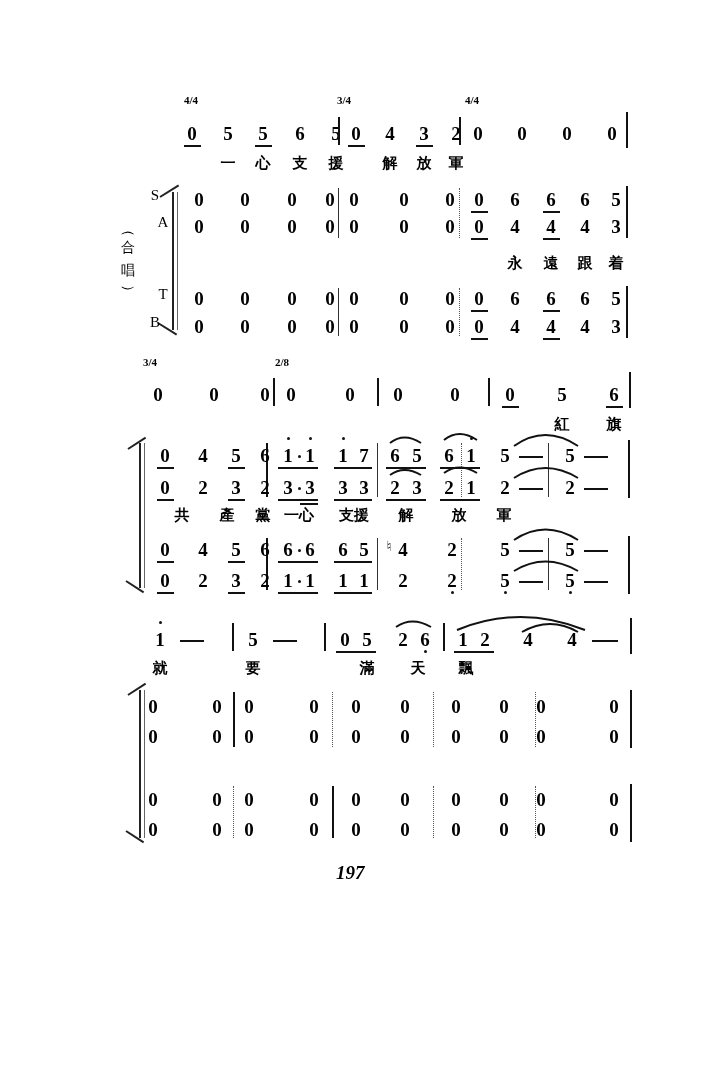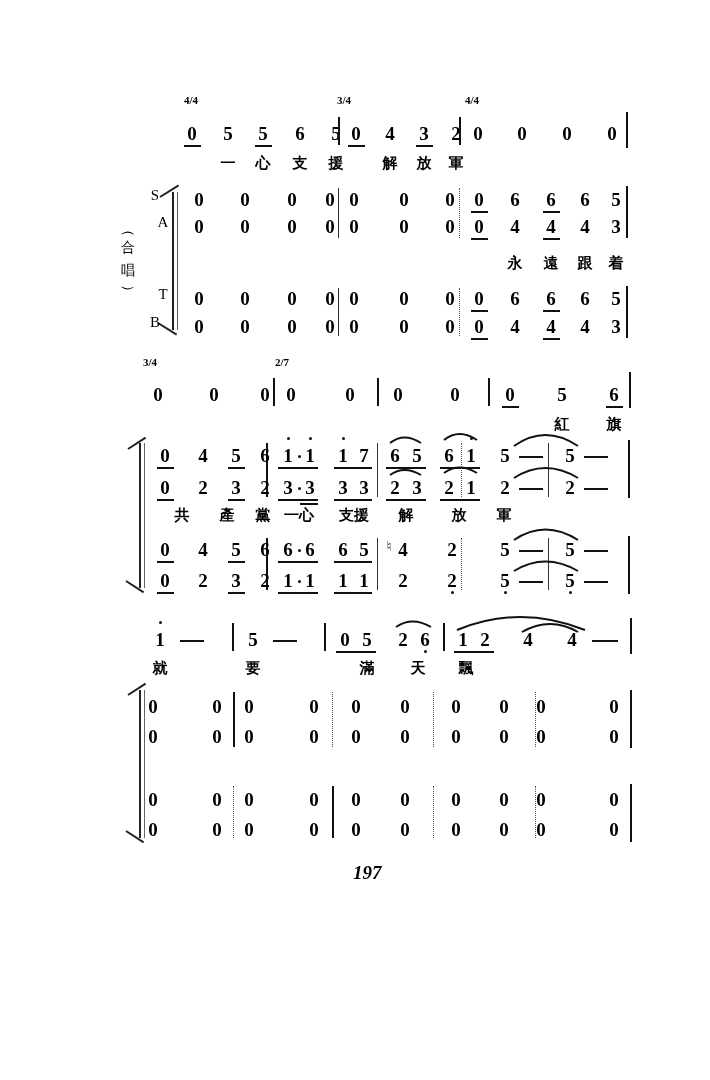--- a/index.html
+++ b/index.html
@@ -275,21 +275,21 @@
   <div class="abs note" style="left:450px; top:317px;">0</div>
   <div class="abs note" style="left:479px; top:317px;">0</div>
   <div class="beam" style="left:471px; top:338px; width:17px;"></div>
   <div class="abs note" style="left:515px; top:317px;">4</div>
   <div class="abs note" style="left:551px; top:317px;">4</div>
   <div class="beam" style="left:543px; top:338px; width:17px;"></div>
   <div class="abs note" style="left:585px; top:317px;">4</div>
   <div class="abs note" style="left:616px; top:317px;">3</div>
 
   <div class="abs ts" style="left:143px; top:357px;">3/4</div>
-  <div class="abs ts" style="left:275px; top:357px;">2/7</div>
+  <div class="abs ts" style="left:275px; top:357px;">2/8</div>
 
   <div class="abs note" style="left:158px; top:385px;">0</div>
   <div class="abs note" style="left:214px; top:385px;">0</div>
   <div class="abs note" style="left:265px; top:385px;">0</div>
   <div class="abs barline" style="left:273px; top:378px; height:28px;"></div>
   <div class="abs note" style="left:291px; top:385px;">0</div>
   <div class="abs note" style="left:350px; top:385px;">0</div>
   <div class="abs barline" style="left:377px; top:378px; height:28px;"></div>
   <div class="abs note" style="left:398px; top:385px;">0</div>
   <div class="abs note" style="left:455px; top:385px;">0</div>
@@ -529,16 +529,16 @@
     <path d="M 514 540 Q 545 519 578 540" stroke="#111" stroke-width="2" fill="none"></path>
 
     <path d="M 514 571 Q 545 552 578 571" stroke="#111" stroke-width="2" fill="none"></path>
 
     <path d="M 396 627 Q 412 616 431 627" stroke="#111" stroke-width="2" fill="none"></path>
 
     <path d="M 457 630 Q 520 604 585 630" stroke="#111" stroke-width="2" fill="none"></path>
     <path d="M 522 632 Q 550 616 578 632" stroke="#111" stroke-width="2" fill="none"></path>
   </svg>
 
-  <div class="pagenum" style="left:353px; top:862px;">197</div>
+  <div class="pagenum" style="left:336px; top:862px;">197</div>
 
 
 </div>
 
 </body></html>

